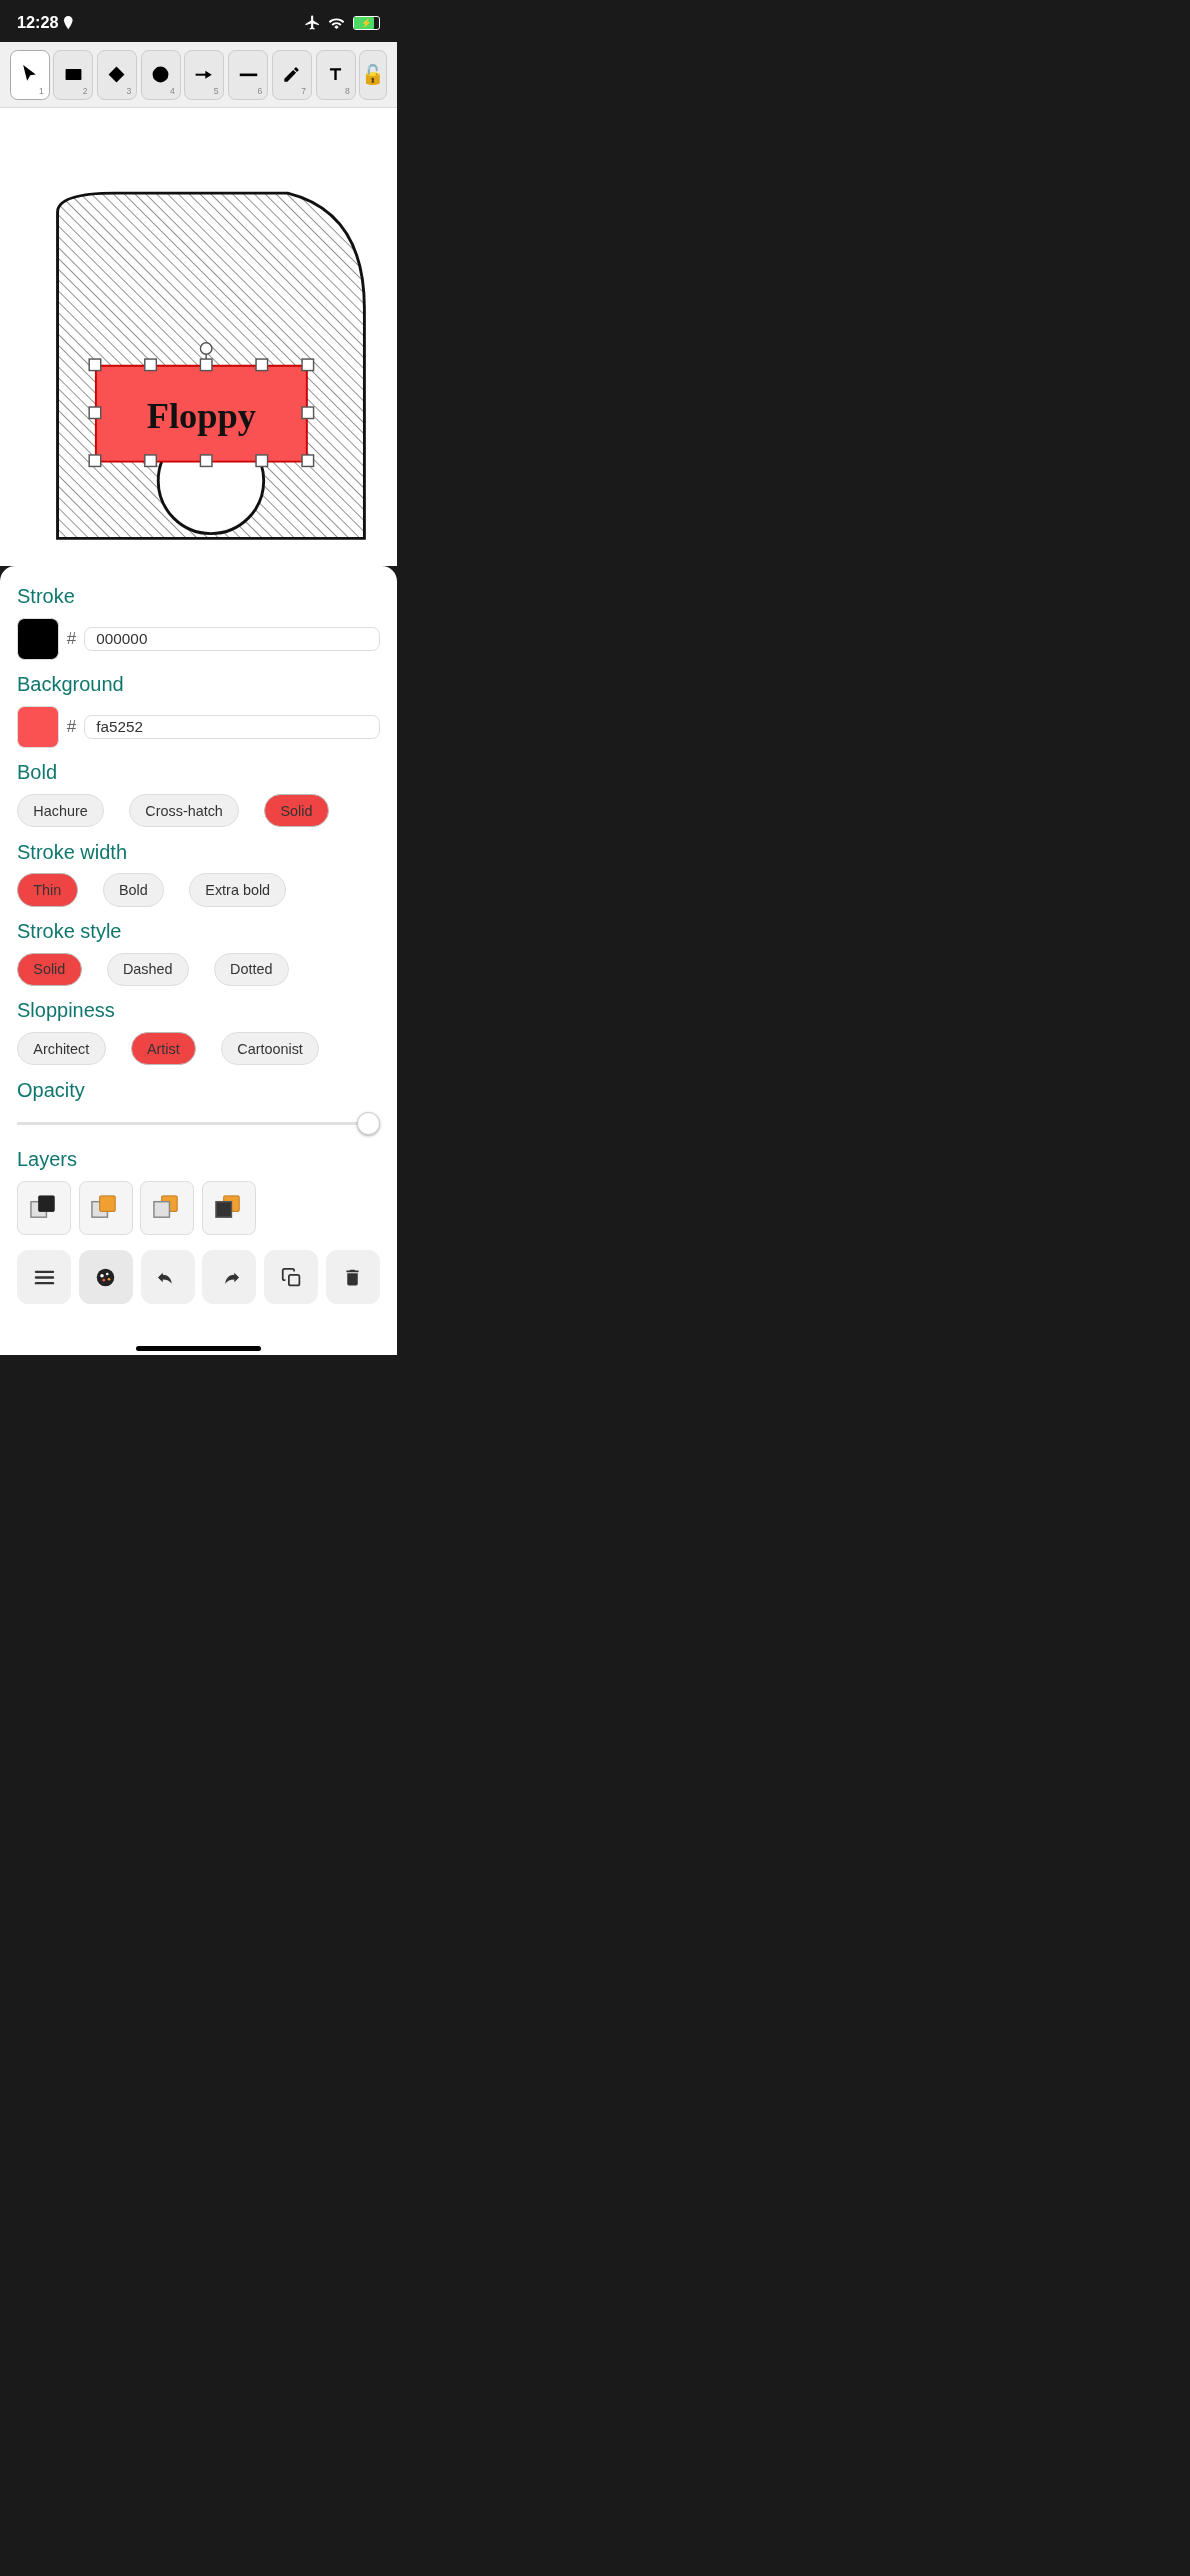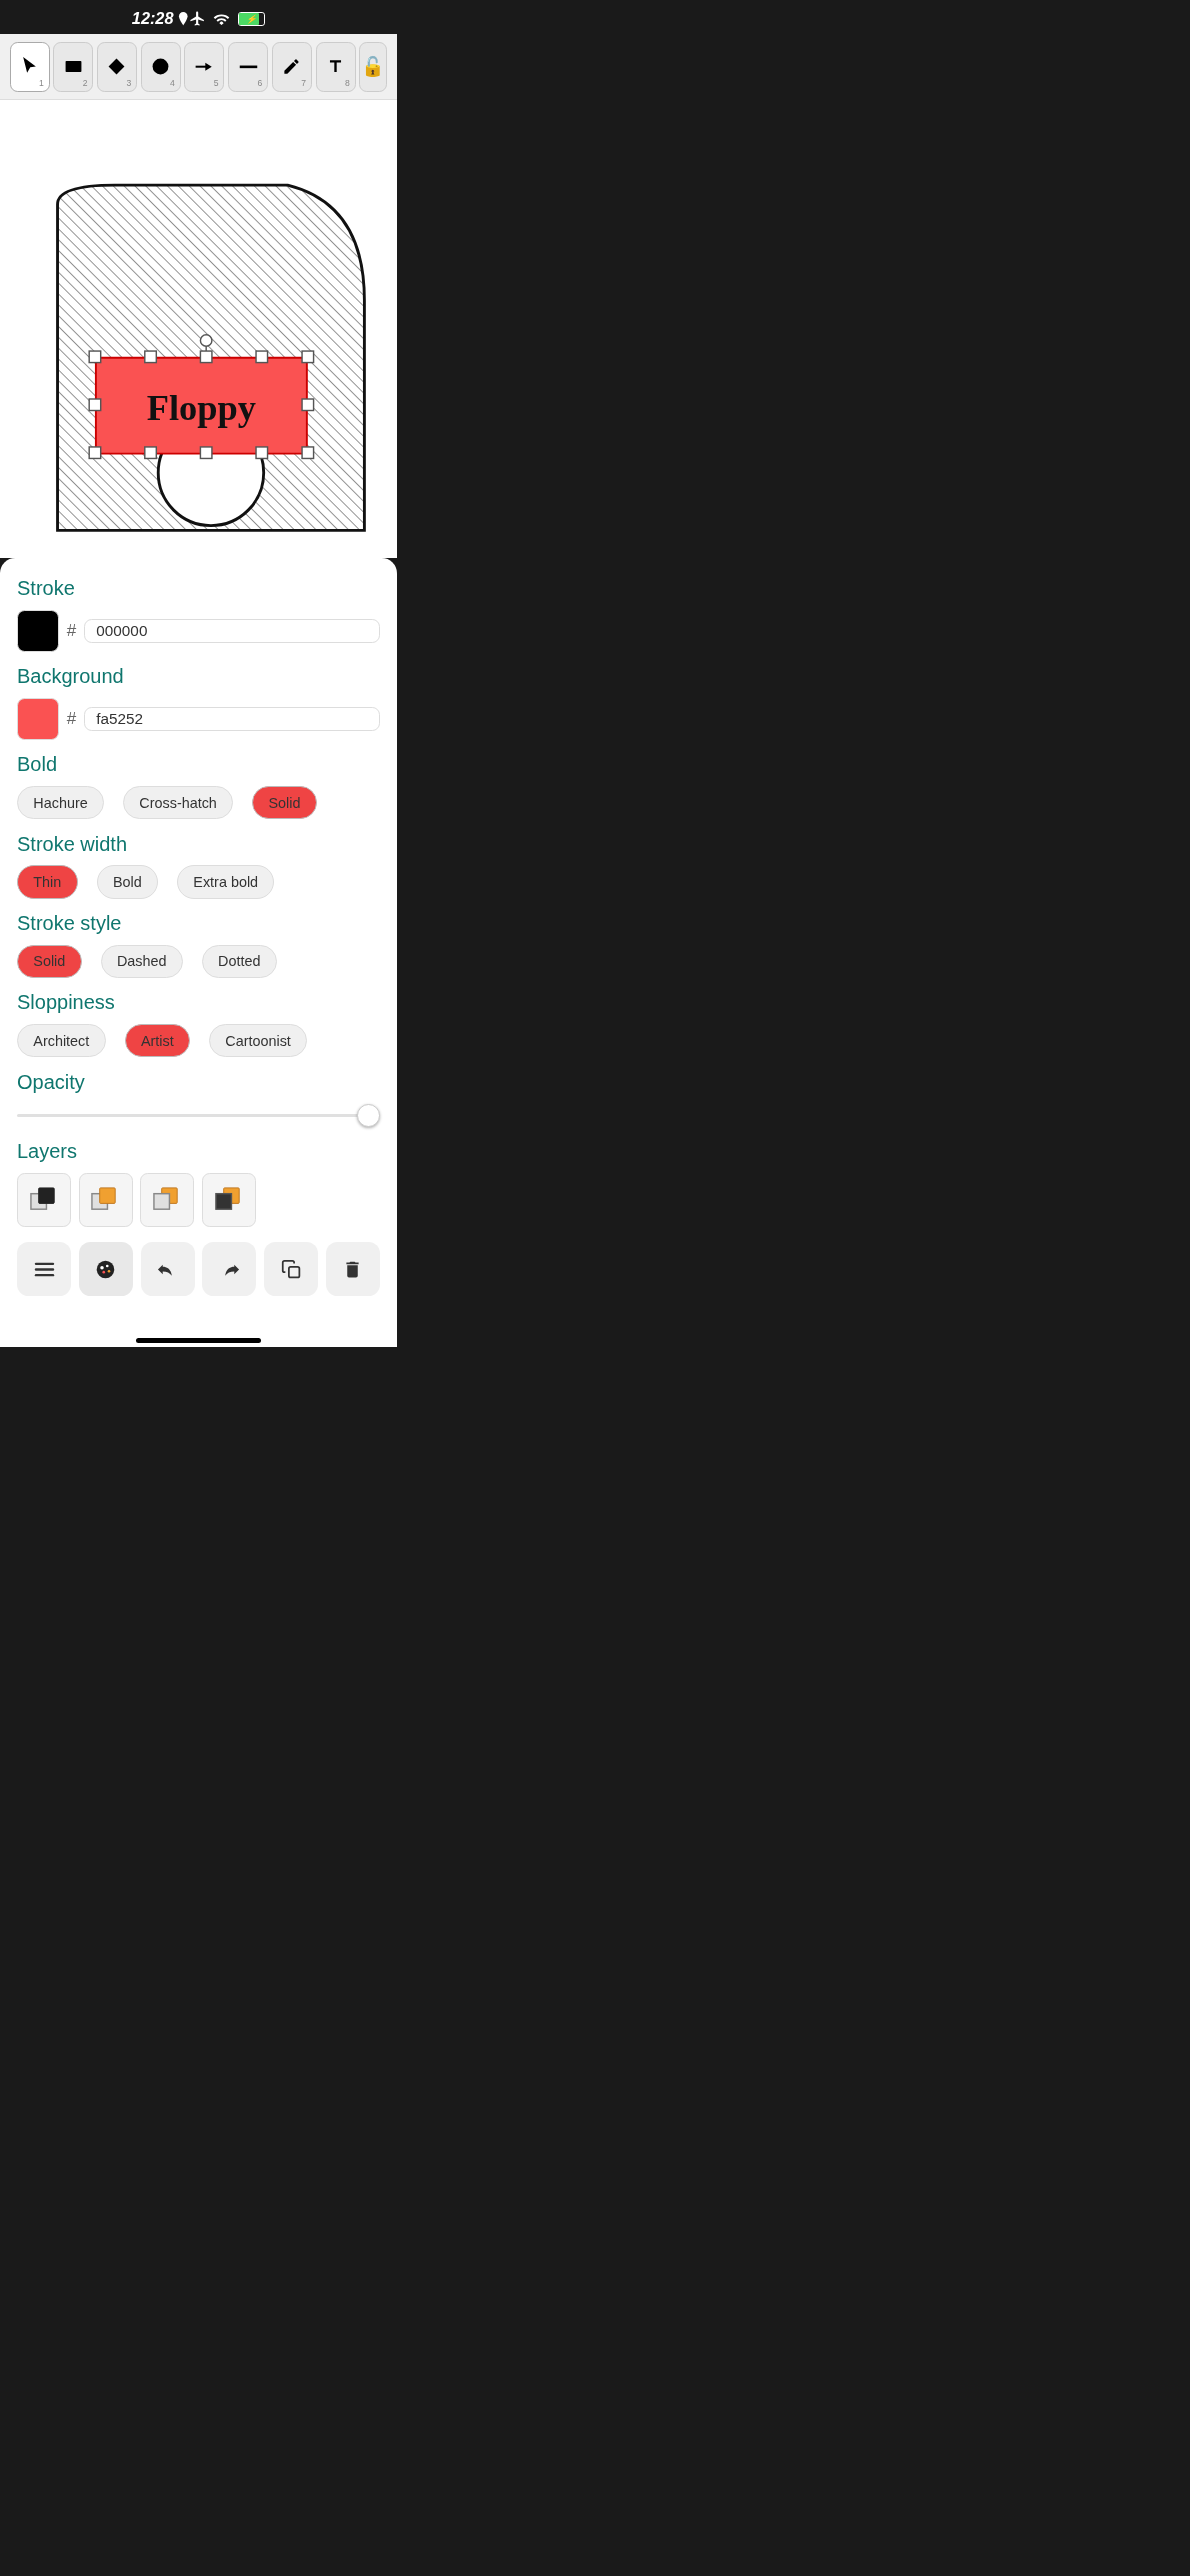--- a/index.html
+++ b/index.html
@@ -10,25 +10,24 @@
       background: #1a1a1a;
       font-family: -apple-system, BlinkMacSystemFont, 'Helvetica Neue', sans-serif;
       overflow-x: hidden;
       position: relative;
     }
 
     
     .status-bar {
       background: #1a1a1a;
       display: flex;
-      justify-content: center;
+      justify-content: space-between;
       align-items: center;
       padding: 11.5px 17px 7.7px;
-      height: 34px;
-      font-style: italic;
+      height: 42px;
     }
     .status-time {
       color: white;
       font-size: 16.3px;
       font-weight: 600;
       display: flex;
       align-items: center;
       gap: 4.8px;
     }
     .status-icons {
@@ -140,21 +139,21 @@
       padding: 0 11.5px;
       font-size: 15.3px;
       color: #333;
       background: white;
       outline: none;
     }
 
     
     .btn-group {
       display: flex;
-      gap: 19px;
+      gap: 25px;
       flex-wrap: wrap;
       margin-bottom: 13.4px;
     }
     .pill-btn {
       padding: 7.7px 15.3px;
       border-radius: 19px;
       border: 1px solid #ddd;
       background: #f0f0f0;
       font-size: 14.4px;
       color: #333;

